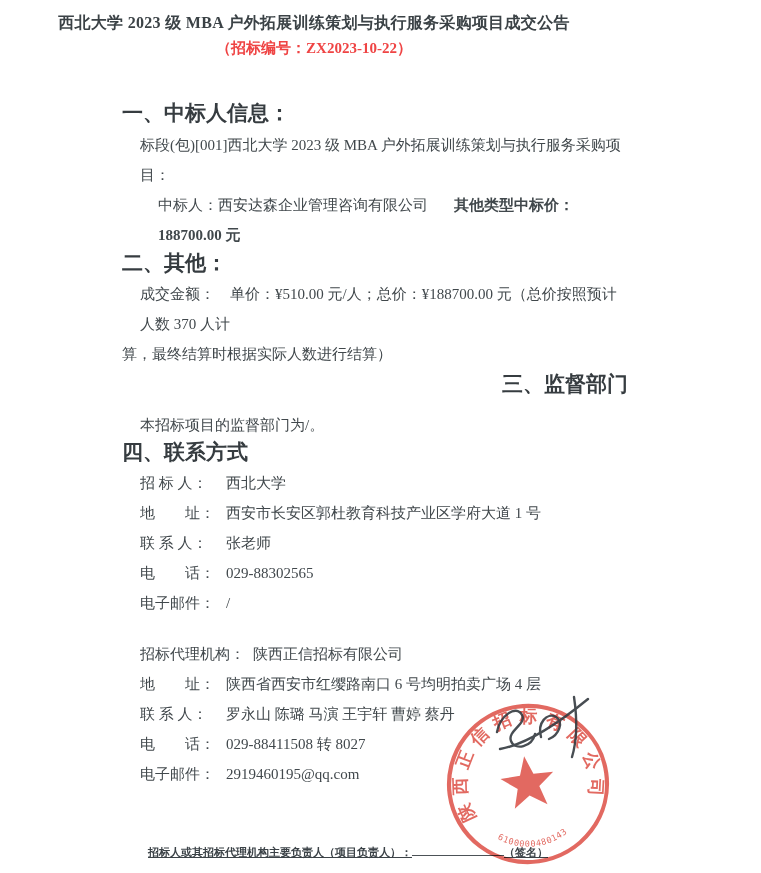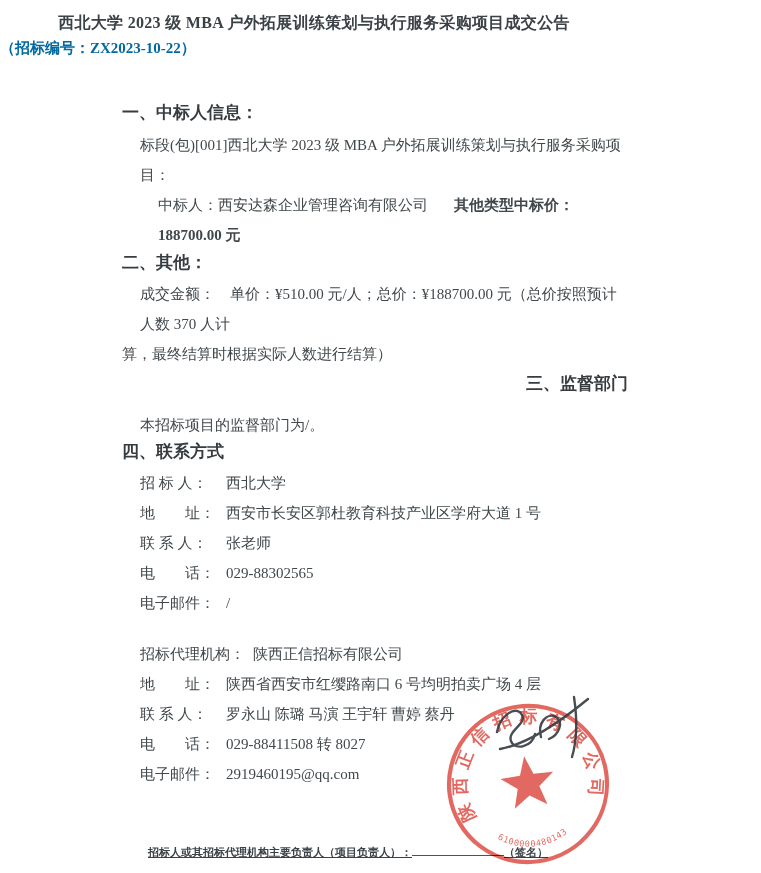--- a/index.html
+++ b/index.html
@@ -15,28 +15,29 @@
   .doc-title{
     padding-top:10px;
     text-align:center;
     font-size:16px;
     font-weight:bold;
     line-height:26px;
     color:#3b4246;
     letter-spacing:.3px;
   }
   .doc-subtitle{
+    text-align:center;
     font-size:15px;
     font-weight:bold;
     line-height:24px;
-    color:#0369a1;
+    color:#ef4444;
   }
   .sec-heading{
     margin:0 0 0 122px;
-    font-size:17px;
+    font-size:21px;
     font-weight:bold;
     line-height:26px;
     color:#363c40;
   }
   .sec-heading.h1{margin-top:40px;}
   .sec-heading.h3{margin-top:2px;text-align:right;}
   .body-line{line-height:30px;white-space:pre-wrap;}
   .lot-line{margin:4px 0 0 140px;}
   .winner-line{margin:0 0 0 158px;}
   .winner-line .price{margin-left:26px;font-weight:bold;}

